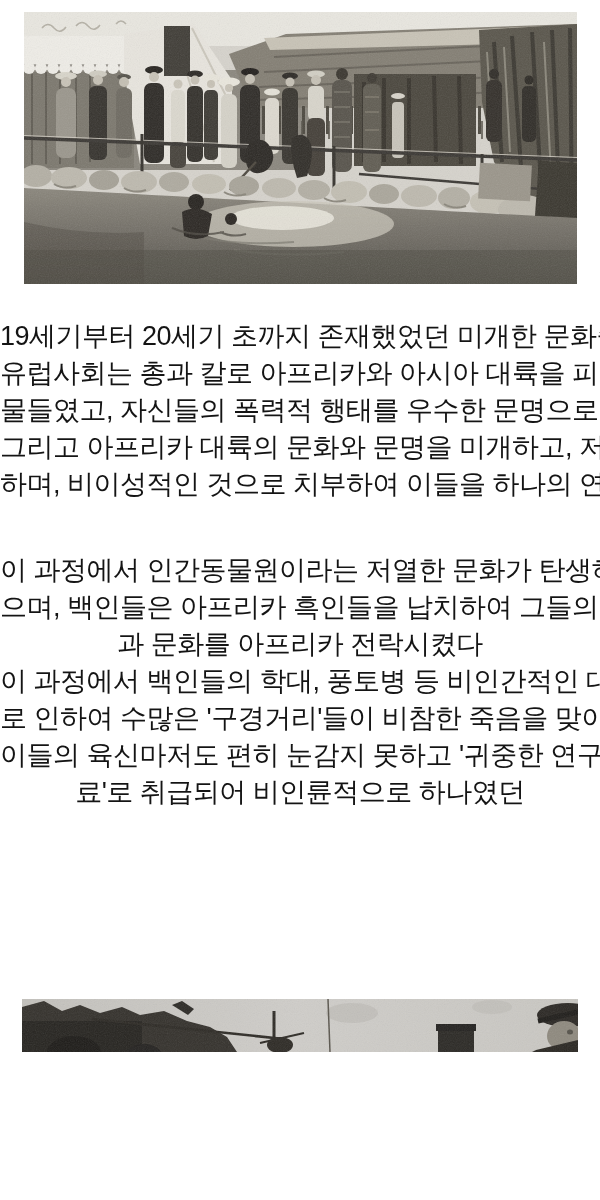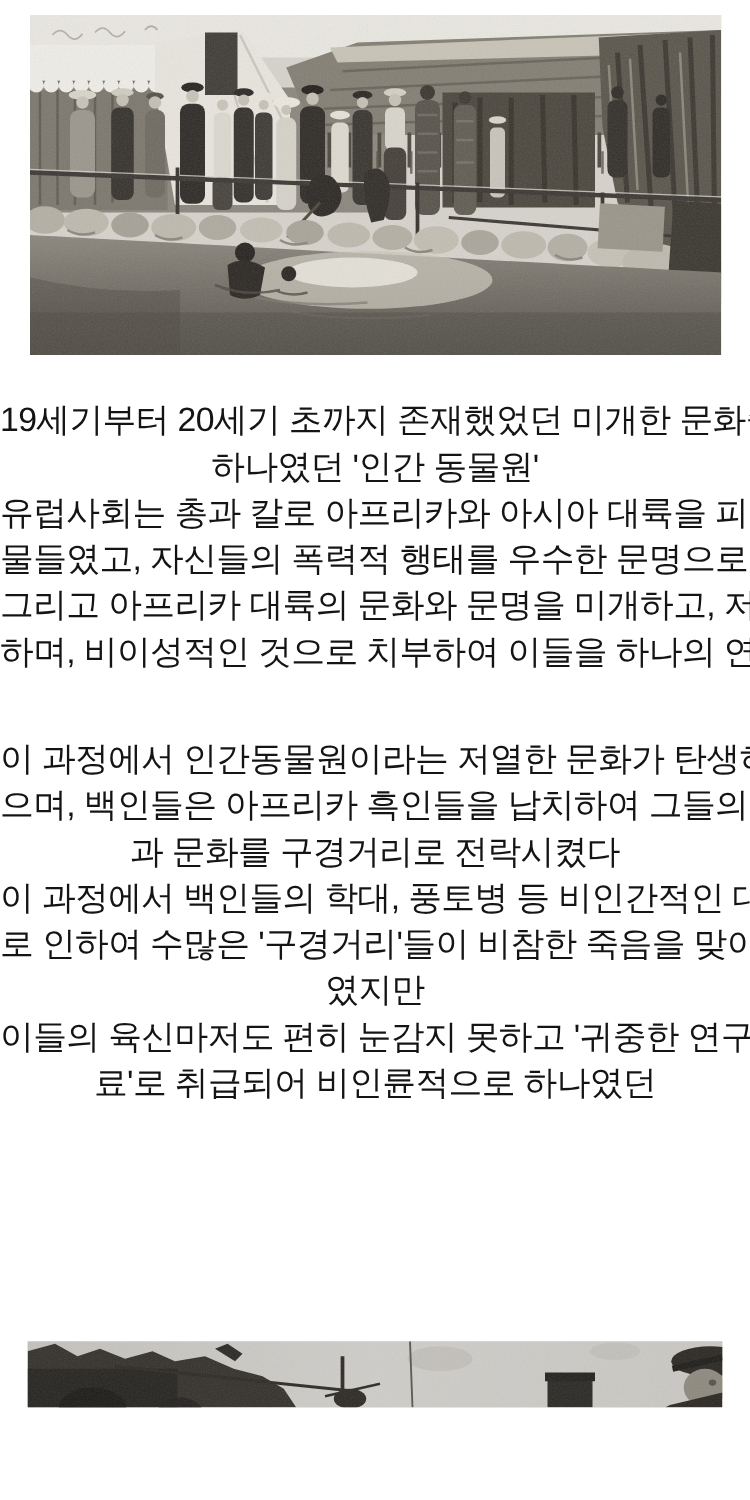--- a/index.html
+++ b/index.html
@@ -193,34 +193,32 @@
 
     <rect x="0" y="238" width="553" height="34" fill="#514e46" opacity="0.55"></rect>
     <path d="M0,210 q60,14 120,10 L120,272 L0,272 Z" fill="#4a473f" opacity="0.4"></path>
 
     <rect x="0" y="0" width="553" height="272" filter="url(#grainT)"></rect>
   </svg>
 </div>
 
 <div class="article article-1">
     <div class="article-line">19세기부터 20세기 초까지 존재했었던 미개한 문화중</div>
-    <div class="article-line">하나였던 '인간 동물원'</div>
     <div class="article-line">유럽사회는 총과 칼로 아프리카와 아시아 대륙을 피로</div>
     <div class="article-line">물들였고, 자신들의 폭력적 행태를 우수한 문명으로 착</div>
     <div class="article-line">그리고 아프리카 대륙의 문화와 문명을 미개하고, 저열</div>
     <div class="article-line">하며, 비이성적인 것으로 치부하여 이들을 하나의 연구</div>
   </div>
 
 <div class="article article-2">
     <div class="article-line">이 과정에서 인간동물원이라는 저열한 문화가 탄생하였</div>
     <div class="article-line">으며, 백인들은 아프리카 흑인들을 납치하여 그들의 삶</div>
-    <div class="article-line">과 문화를 구경거리로 전락시켰다</div>
+    <div class="article-line">과 문화를 아프리카 전락시켰다</div>
     <div class="article-line">이 과정에서 백인들의 학대, 풍토병 등 비인간적인 대우</div>
     <div class="article-line">로 인하여 수많은 '구경거리'들이 비참한 죽음을 맞이하</div>
-    <div class="article-line">였지만</div>
     <div class="article-line">이들의 육신마저도 편히 눈감지 못하고 '귀중한 연구자</div>
     <div class="article-line">료'로 취급되어 비인륜적으로 하나였던</div>
   </div>
 
 <div class="photo-frame photo-bottom">
   <svg viewBox="0 0 556 53" preserveAspectRatio="none">
     <defs>
       <linearGradient id="skyB" x1="0" y1="0" x2="1" y2="0">
         <stop offset="0" stop-color="#c3c1bc"></stop>
         <stop offset="0.5" stop-color="#cfcdc9"></stop>

